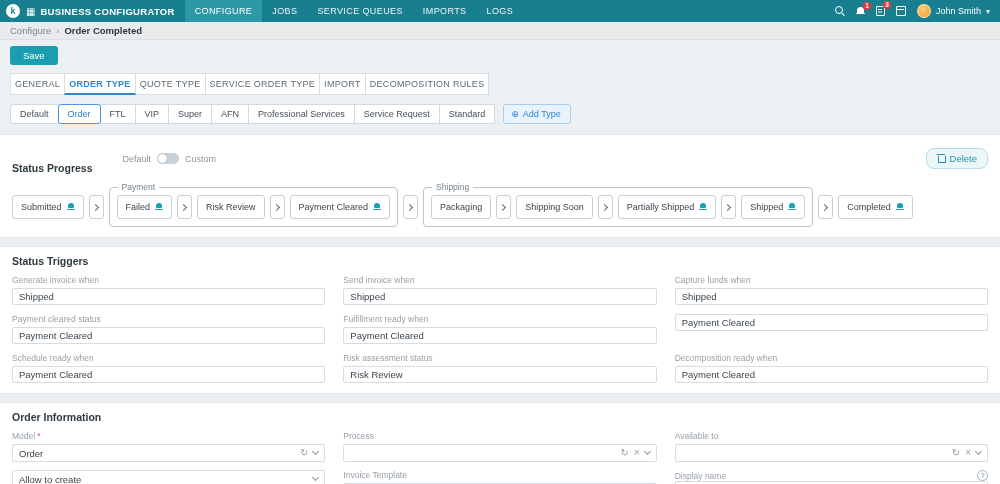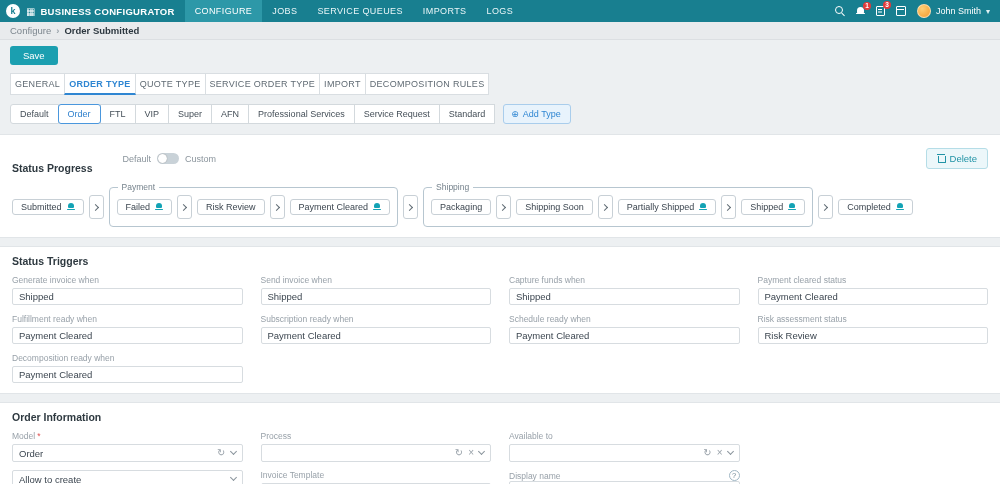--- a/index.html
+++ b/index.html
@@ -51,35 +51,35 @@
   .chip.active { border-color:#4a97dd; color:#3081cd; position:relative; z-index:1; border-radius:3px; }
   .add-chip { margin-left:8px; background:#e8f3fc; border:1px solid #a9cdec; color:#2f86d2; padding:4px 9px 4px 7px; font-size:9px; border-radius:3px; display:flex; align-items:center; gap:4px; cursor:pointer; white-space:nowrap; }
   
   .card { background:#fff; border-top:1px solid #e1e5e8; border-bottom:1px solid #e1e5e8; margin:0 -10px 8px; padding:8px 12px 10px; }
   .card-title { font-size:10.5px; font-weight:bold; color:#2e3940;margin-top:19px; }
   
   .sp-head { display:flex; align-items:center; }
   .toggle-cluster { display:flex; align-items:center; gap:6px; margin-left:30px; font-size:9px; color:#8a949c; }
   .switch { width:22px; height:11px; background:#c9d2d8; border-radius:6px; position:relative; cursor:pointer; }
   .switch::after { content:""; position:absolute; left:1px; top:1px; width:9px; height:9px; border-radius:50%; background:#fff; box-shadow:0 0 1px rgba(0,0,0,.45); }
-  .delete-btn { margin-left:auto; display:flex; align-items:flex-start; gap:5px; background:#ecf7fa; border:1px solid #b5dde7; color:#2193a6; font-size:9.5px; padding:4px 10px; border-radius:3px; cursor:pointer; font-family:inherit; }
+  .delete-btn { margin-left:auto; display:flex; align-items:flex-start; gap:5px; background:#ecf7fa; border:1px solid #b5dde7; color:#2193a6; font-size:9.5px; padding:4px 10px; border-radius:8px; cursor:pointer; font-family:inherit; }
   .trash-i { width:8px; height:9px; position:relative; display:block; color:#2193a6; }
   .trash-i::before { content:""; position:absolute; top:2.5px; left:1px; width:6px; height:6px; border:1.1px solid currentColor; border-top:none; border-radius:0 0 1px 1px; }
   .trash-i::after { content:""; position:absolute; top:0.5px; left:0; width:8px; height:1.3px; background:currentColor; }
   .flow { display:flex; align-items:center; gap:5px; margin-top:13px; }
-  .sbox { display:flex; align-items:center; gap:5px; background:#fff; border:1px solid #c8d0d6; border-radius:3px; padding:0 8px; font-size:9px; color:#3c4650; height:16px; white-space:nowrap; cursor:pointer; }
+  .sbox { display:flex; align-items:center; gap:5px; background:#fff; border:1px solid #c8d0d6; border-radius:3px; padding:0 8px; font-size:9px; color:#3c4650; height:24px; white-space:nowrap; cursor:pointer; }
   .sbell { width:8px; height:8px; position:relative; display:block; color:#13a3b5; flex:none; }
   .sbell::before { content:""; position:absolute; left:1px; top:0; width:6px; height:5px; background:currentColor; border-radius:3px 3px 1px 1px; }
   .sbell::after { content:""; position:absolute; left:0; top:5.5px; width:8px; height:1.4px; background:currentColor; border-radius:1px; }
   .chevbox { width:15px; height:24px; flex:none; border:1px solid #c8d0d6; border-radius:3px; background:#fff; display:flex; align-items:center; justify-content:center; cursor:pointer; }
   .chevbox i { width:5px; height:5px; border-top:1.6px solid #5f6a73; border-right:1.6px solid #5f6a73; transform:rotate(45deg); display:block; margin-left:-2px; }
   .group { position:relative; border:1px solid #b7c6d0; border-radius:4px; padding:7px 7px; display:flex; align-items:center; gap:5px; }
   .group-label { position:absolute; top:-6px; left:8px; background:#fff; padding:0 4px; font-size:8.5px; color:#75828c; }
   
-  .grid3 { display:grid; grid-template-columns:1fr 1fr 1fr 1fr; column-gap:18px; row-gap:9px; margin-top:8px; }
+  .grid3 { display:grid; grid-template-columns:1fr 1fr 1fr; column-gap:18px; row-gap:9px; margin-top:8px; }
   .field label, .lbl { display:block; font-size:8.5px; color:#98a1a9; margin-bottom:3px; }
   .lbl-row { display:flex; align-items:center; justify-content:space-between; margin-bottom:0; }
   .lbl-row .lbl { margin-bottom:0; }
   .ti { width:100%; height:17px; border:1px solid #d7dce0; border-radius:2px; font-size:9.5px; color:#3c4650; padding:0 6px; background:#fff; font-family:inherit; }
   .sel { display:flex; align-items:center; height:18px; border:1px solid #d7dce0; border-radius:2px; padding:0 6px; gap:5px; background:#fff; cursor:pointer; }
   .sel .val { flex:1; font-size:9.5px; color:#3c4650; white-space:nowrap; overflow:hidden; }
   .ic-refresh { color:#98a1a9; font-size:10px; line-height:1; }
   .ic-close { color:#98a1a9; font-size:10px; line-height:1; }
   .ic-chev { width:5px; height:5px; border-right:1.5px solid #8a949c; border-bottom:1.5px solid #8a949c; transform:rotate(45deg); margin-top:-3px; display:block; }
   .req { color:#e05252; margin-left:2px; }
@@ -122,21 +122,21 @@
       <span class="avatar"></span>
       <span class="user-name">John Smith</span>
       <span class="caret">▾</span>
     </div>
   </div>
 </nav>
 
 <div class="breadcrumb">
   <span>Configure</span>
   <span class="sep">›</span>
-  <span class="current">Order Submitted</span>
+  <span class="current">Order Completed</span>
 </div>
 
 <div class="content">
 
   <button class="save-btn">Save</button>
 
   <div class="tabs">
     <div class="tab">GENERAL</div>
     <div class="tab active">ORDER TYPE</div>
     <div class="tab">QUOTE TYPE</div>
@@ -263,21 +263,20 @@
       </div>
       <div class="field">
         <label>Payment cleared status</label>
         <input class="ti" readonly="" value="Payment Cleared" style="">
       </div>
       <div class="field">
         <label>Fulfillment ready when</label>
         <input class="ti" readonly="" value="Payment Cleared" style="">
       </div>
       <div class="field">
-        <label>Subscription ready when</label>
         <input class="ti" readonly="" value="Payment Cleared" style="">
       </div>
       <div class="field">
         <label>Schedule ready when</label>
         <input class="ti" readonly="" value="Payment Cleared" style="">
       </div>
       <div class="field">
         <label>Risk assessment status</label>
         <input class="ti" readonly="" value="Risk Review" style="">
       </div>

